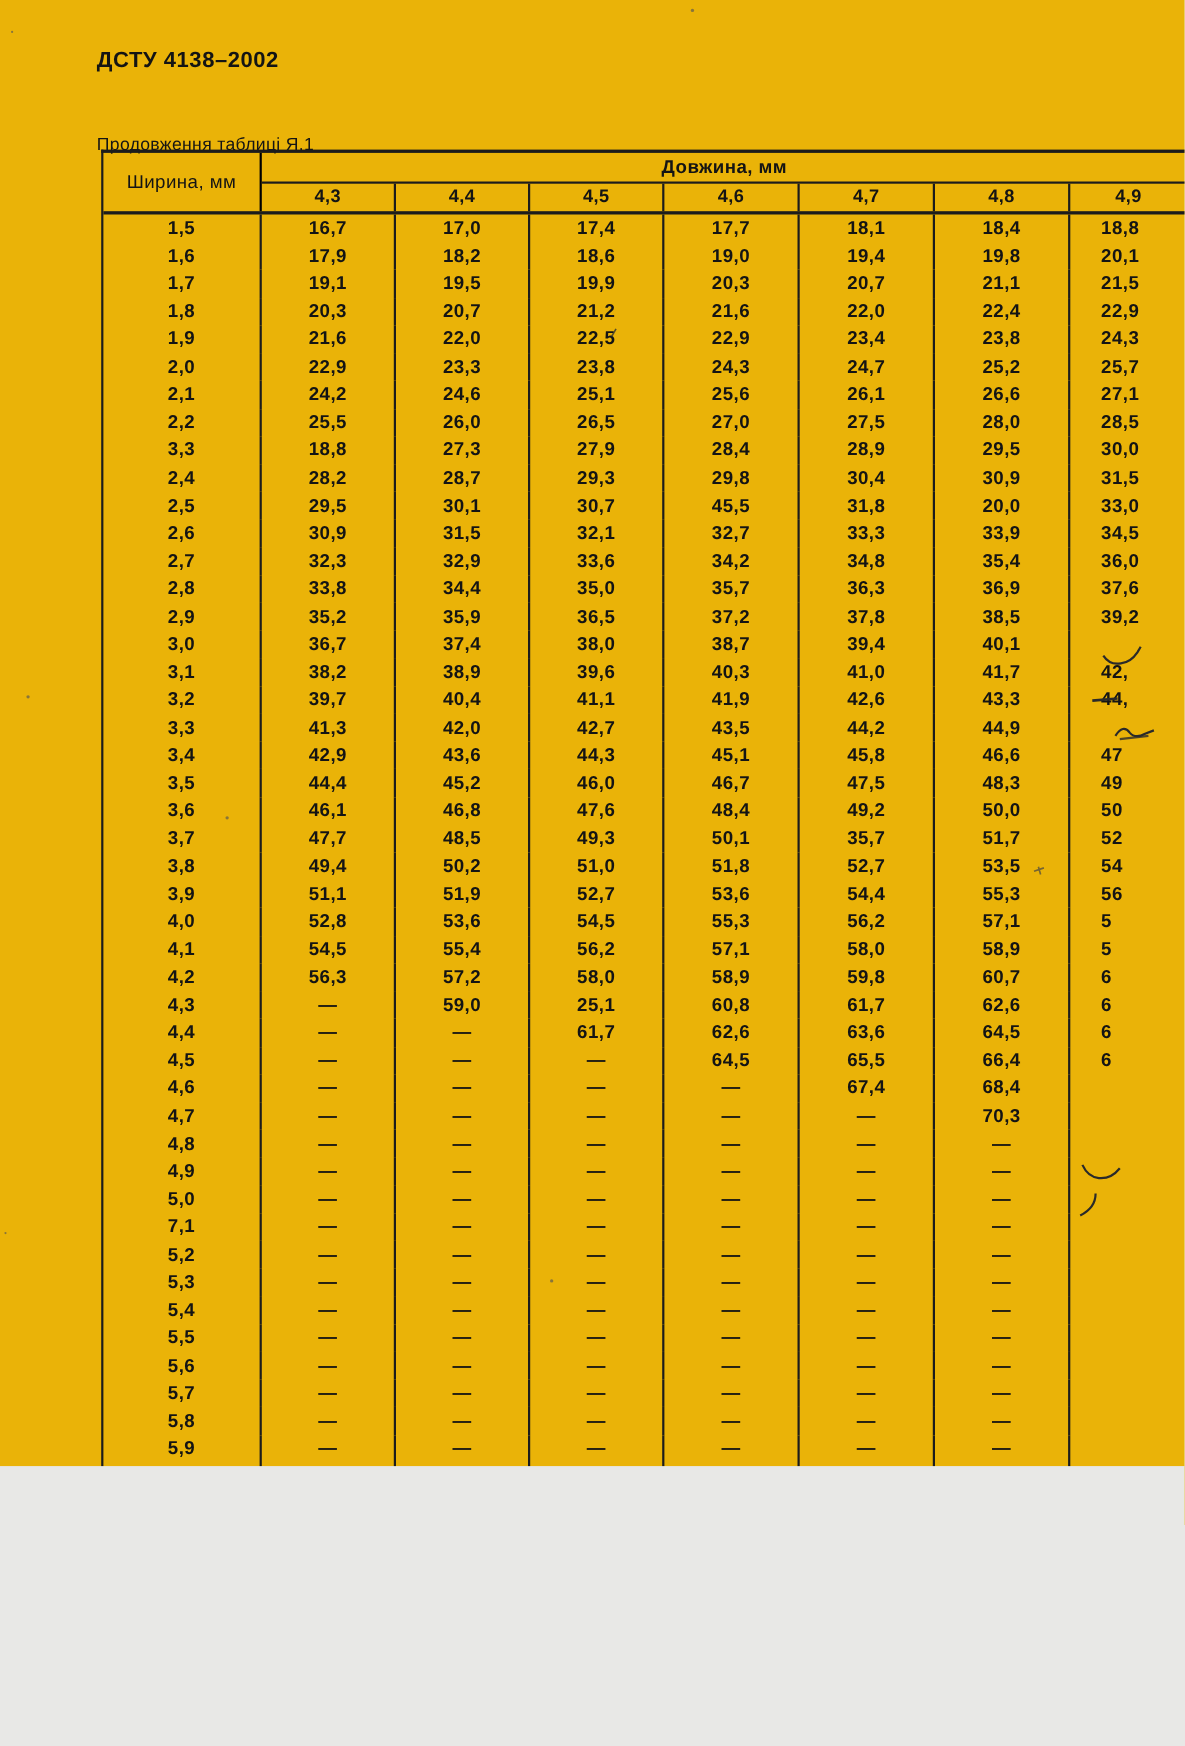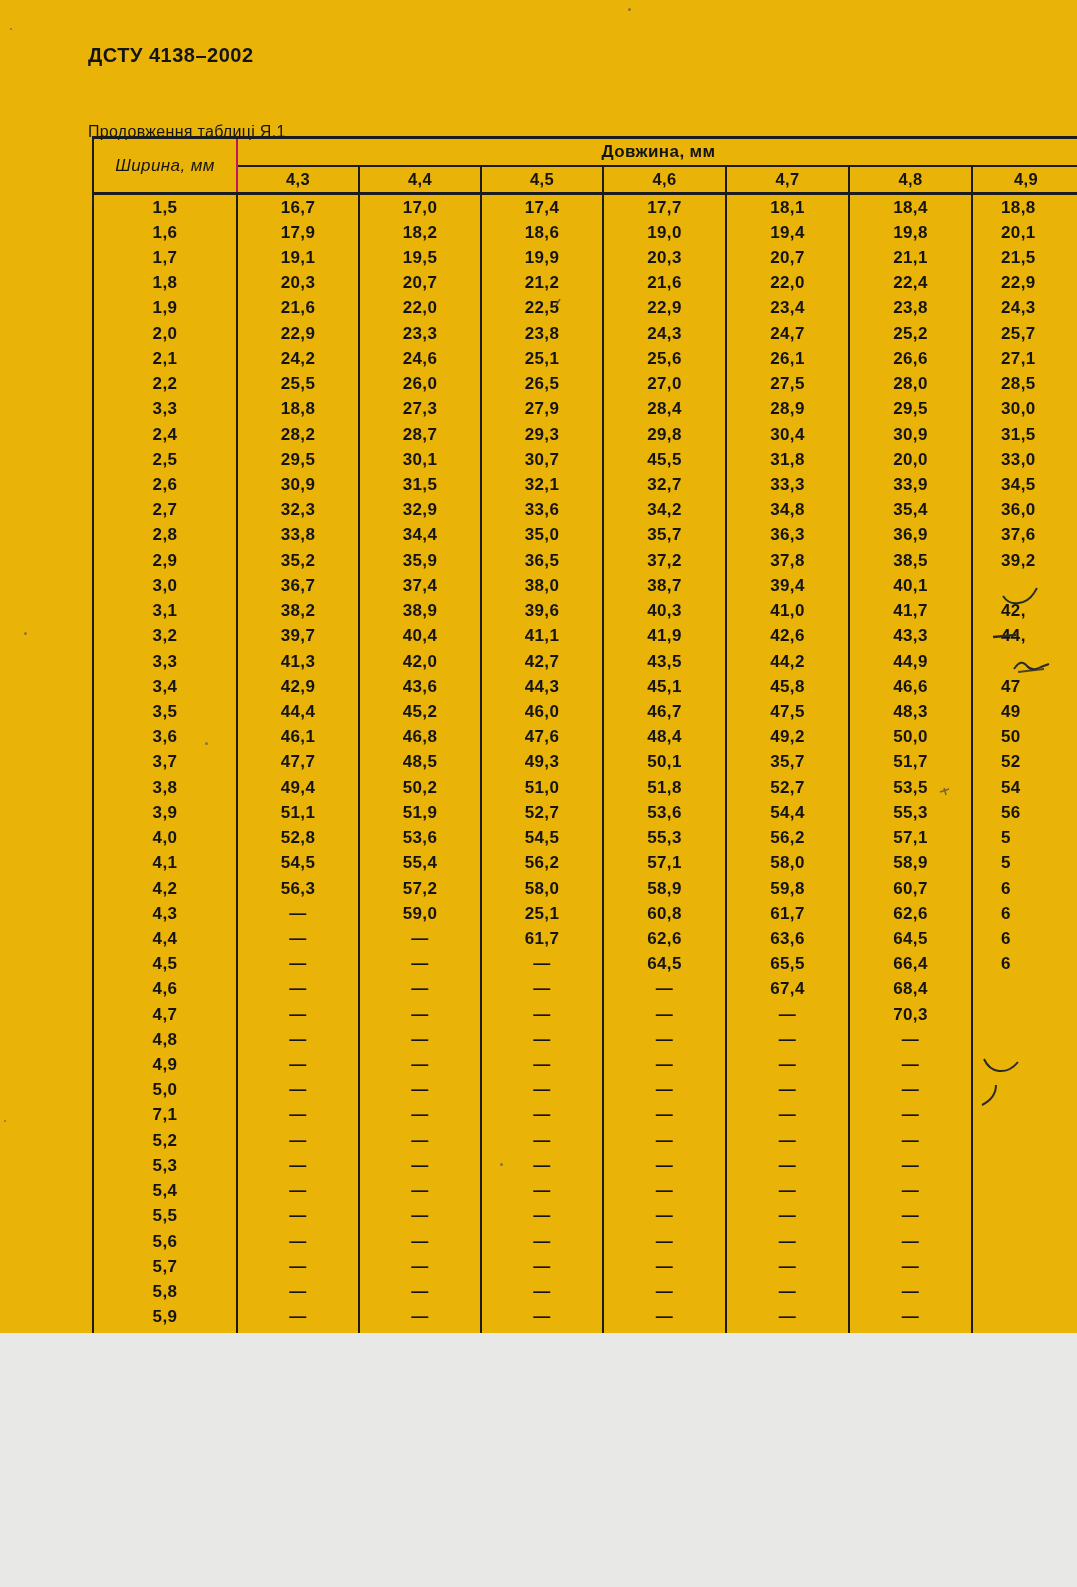--- a/index.html
+++ b/index.html
@@ -25,22 +25,22 @@
     border-top:3px solid #1c1c1c;
     border-left:2px solid #1c1c1c;
     box-sizing:content-box;
   }
   .thead{
     display:grid;grid-template-columns:144px 1fr;
     height:53px;border-bottom:3px solid #1c1c1c;
   }
   .width-hdr{
     display:flex;align-items:center;justify-content:center;
-    border-right:2px solid #be185d;
-    font-size:17px;font-weight:400;letter-spacing:.4px;font-style:italic;
+    border-right:2px solid #000000;
+    font-size:17px;font-weight:400;letter-spacing:.4px;
   }
   .len-hdr{
     height:26px;border-bottom:2px solid #1c1c1c;
     display:flex;align-items:center;justify-content:center;
     font-size:17px;font-weight:700;letter-spacing:.4px;
   }
   .col-hdrs{
     display:grid;grid-template-columns:122px 122px 122px 123px 123px 123px 1fr;
     height:25px;
   }

